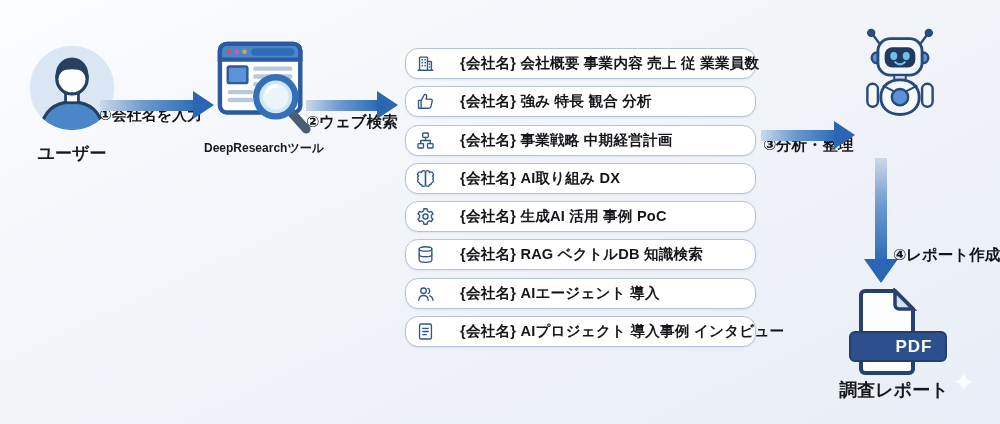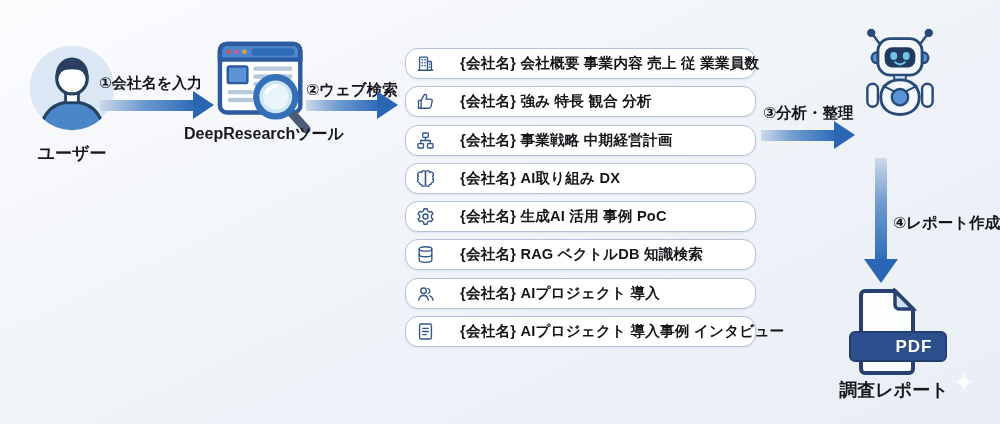--- a/index.html
+++ b/index.html
@@ -3,21 +3,21 @@
 <meta charset="utf-8">
 <style>
   html,body{margin:0;padding:0;}
   .stage{
     position:relative;width:1000px;height:424px;overflow:hidden;
     background:linear-gradient(155deg,#fbfcfe 0%,#f1f4f9 45%,#e9eef6 100%);
     font-family:"Liberation Sans","DejaVu Sans",sans-serif;
   }
   .abs{position:absolute;}
   .caption{font-weight:bold;color:#17181b;text-align:center;white-space:nowrap;}
-  .step-label{font-weight:bold;color:#141518;white-space:nowrap;}
+  .step-label{font-weight:bold;color:#141518;white-space:nowrap;margin-top:32px;}
   
   .harrow{display:flex;align-items:center;}
   .harrow .shaft{height:11px;background:linear-gradient(90deg,#ccd9ea 0%,#6f9bcf 45%,#2f6db9 100%);}
   .harrow .head{width:0;height:0;border-top:14px solid transparent;border-bottom:14px solid transparent;border-left:21px solid #2a66b4;}
   
   .varrow{display:flex;flex-direction:column;align-items:center;}
   .varrow .shaft{width:12px;background:linear-gradient(180deg,#ccd9ea 0%,#6f9bcf 45%,#2f6db9 100%);}
   .varrow .head{width:0;height:0;border-left:17px solid transparent;border-right:17px solid transparent;border-top:24px solid #2a66b4;}
   
   .chips{display:flex;flex-direction:column;gap:7.3px;width:351px;}
@@ -75,21 +75,21 @@
     <rect x="38" y="45" width="32" height="4.5" rx="2" fill="#b9c9dd"></rect>
     <rect x="12" y="53" width="26" height="4.5" rx="2" fill="#b9c9dd"></rect>
     <rect x="12" y="61" width="26" height="4.5" rx="2" fill="#b9c9dd"></rect>
     <g>
       <line x1="75" y1="74" x2="92" y2="93" stroke="#4a5d75" stroke-width="9" stroke-linecap="round"></line>
       <circle cx="61" cy="60" r="20" fill="#cfe6f5" stroke="#3470b8" stroke-width="6.5"></circle>
       <circle cx="61" cy="60" r="13" fill="#e9f4fb"></circle>
       <path d="M52 55a11 11 0 0 1 9-6" stroke="#ffffff" stroke-width="3.5" fill="none" stroke-linecap="round"></path>
     </g>
   </svg>
-  <div class="abs caption" style="left:178px;top:124px;width:172px;font-size:16px">DeepResearchツール</div>
+  <div class="abs caption" style="left:178px;top:140px;width:172px;font-size:12px">DeepResearchツール</div>
 
   <div class="abs step-label" style="left:306px;top:80px;font-size:15.5px">②ウェブ検索</div>
   <div class="abs harrow" style="left:306px;top:91px">
     <div class="shaft" style="width:71px"></div>
       <div class="head"></div>
   </div>
 
   <div class="abs chips" style="left:405px;top:48px">
 
     <div class="chip">
@@ -154,21 +154,21 @@
       <span class="txt">{会社名} RAG ベクトルDB 知識検索</span>
     </div>
 
     <div class="chip">
       <svg width="19" height="19" viewBox="0 0 24 24">
         <circle cx="9.5" cy="8.5" r="3.5"></circle>
         <path d="M3.5 20.5c.5-3.8 2.9-6 6-6s5.5 2.2 6 6"></path>
         <path d="M15 5.6a3.4 3.4 0 0 1 2.5 3.3c0 1.5-.9 2.8-2.2 3.2"></path>
         <path d="M17.5 14.9c2.2.7 3.6 2.6 4 5.6"></path>
       </svg>
-      <span class="txt">{会社名} AIプロジェクト 導入</span>
+      <span class="txt">{会社名} AIエージェント 導入</span>
     </div>
 
     <div class="chip">
       <svg width="19" height="19" viewBox="0 0 24 24">
         <rect x="4.5" y="2.5" width="15" height="19" rx="2"></rect>
         <path d="M8.5 8h7M8.5 12h7M8.5 16h4.5"></path>
       </svg>
       <span class="txt">{会社名} AIプロジェクト 導入事例 インタビュー</span>
     </div>
 

